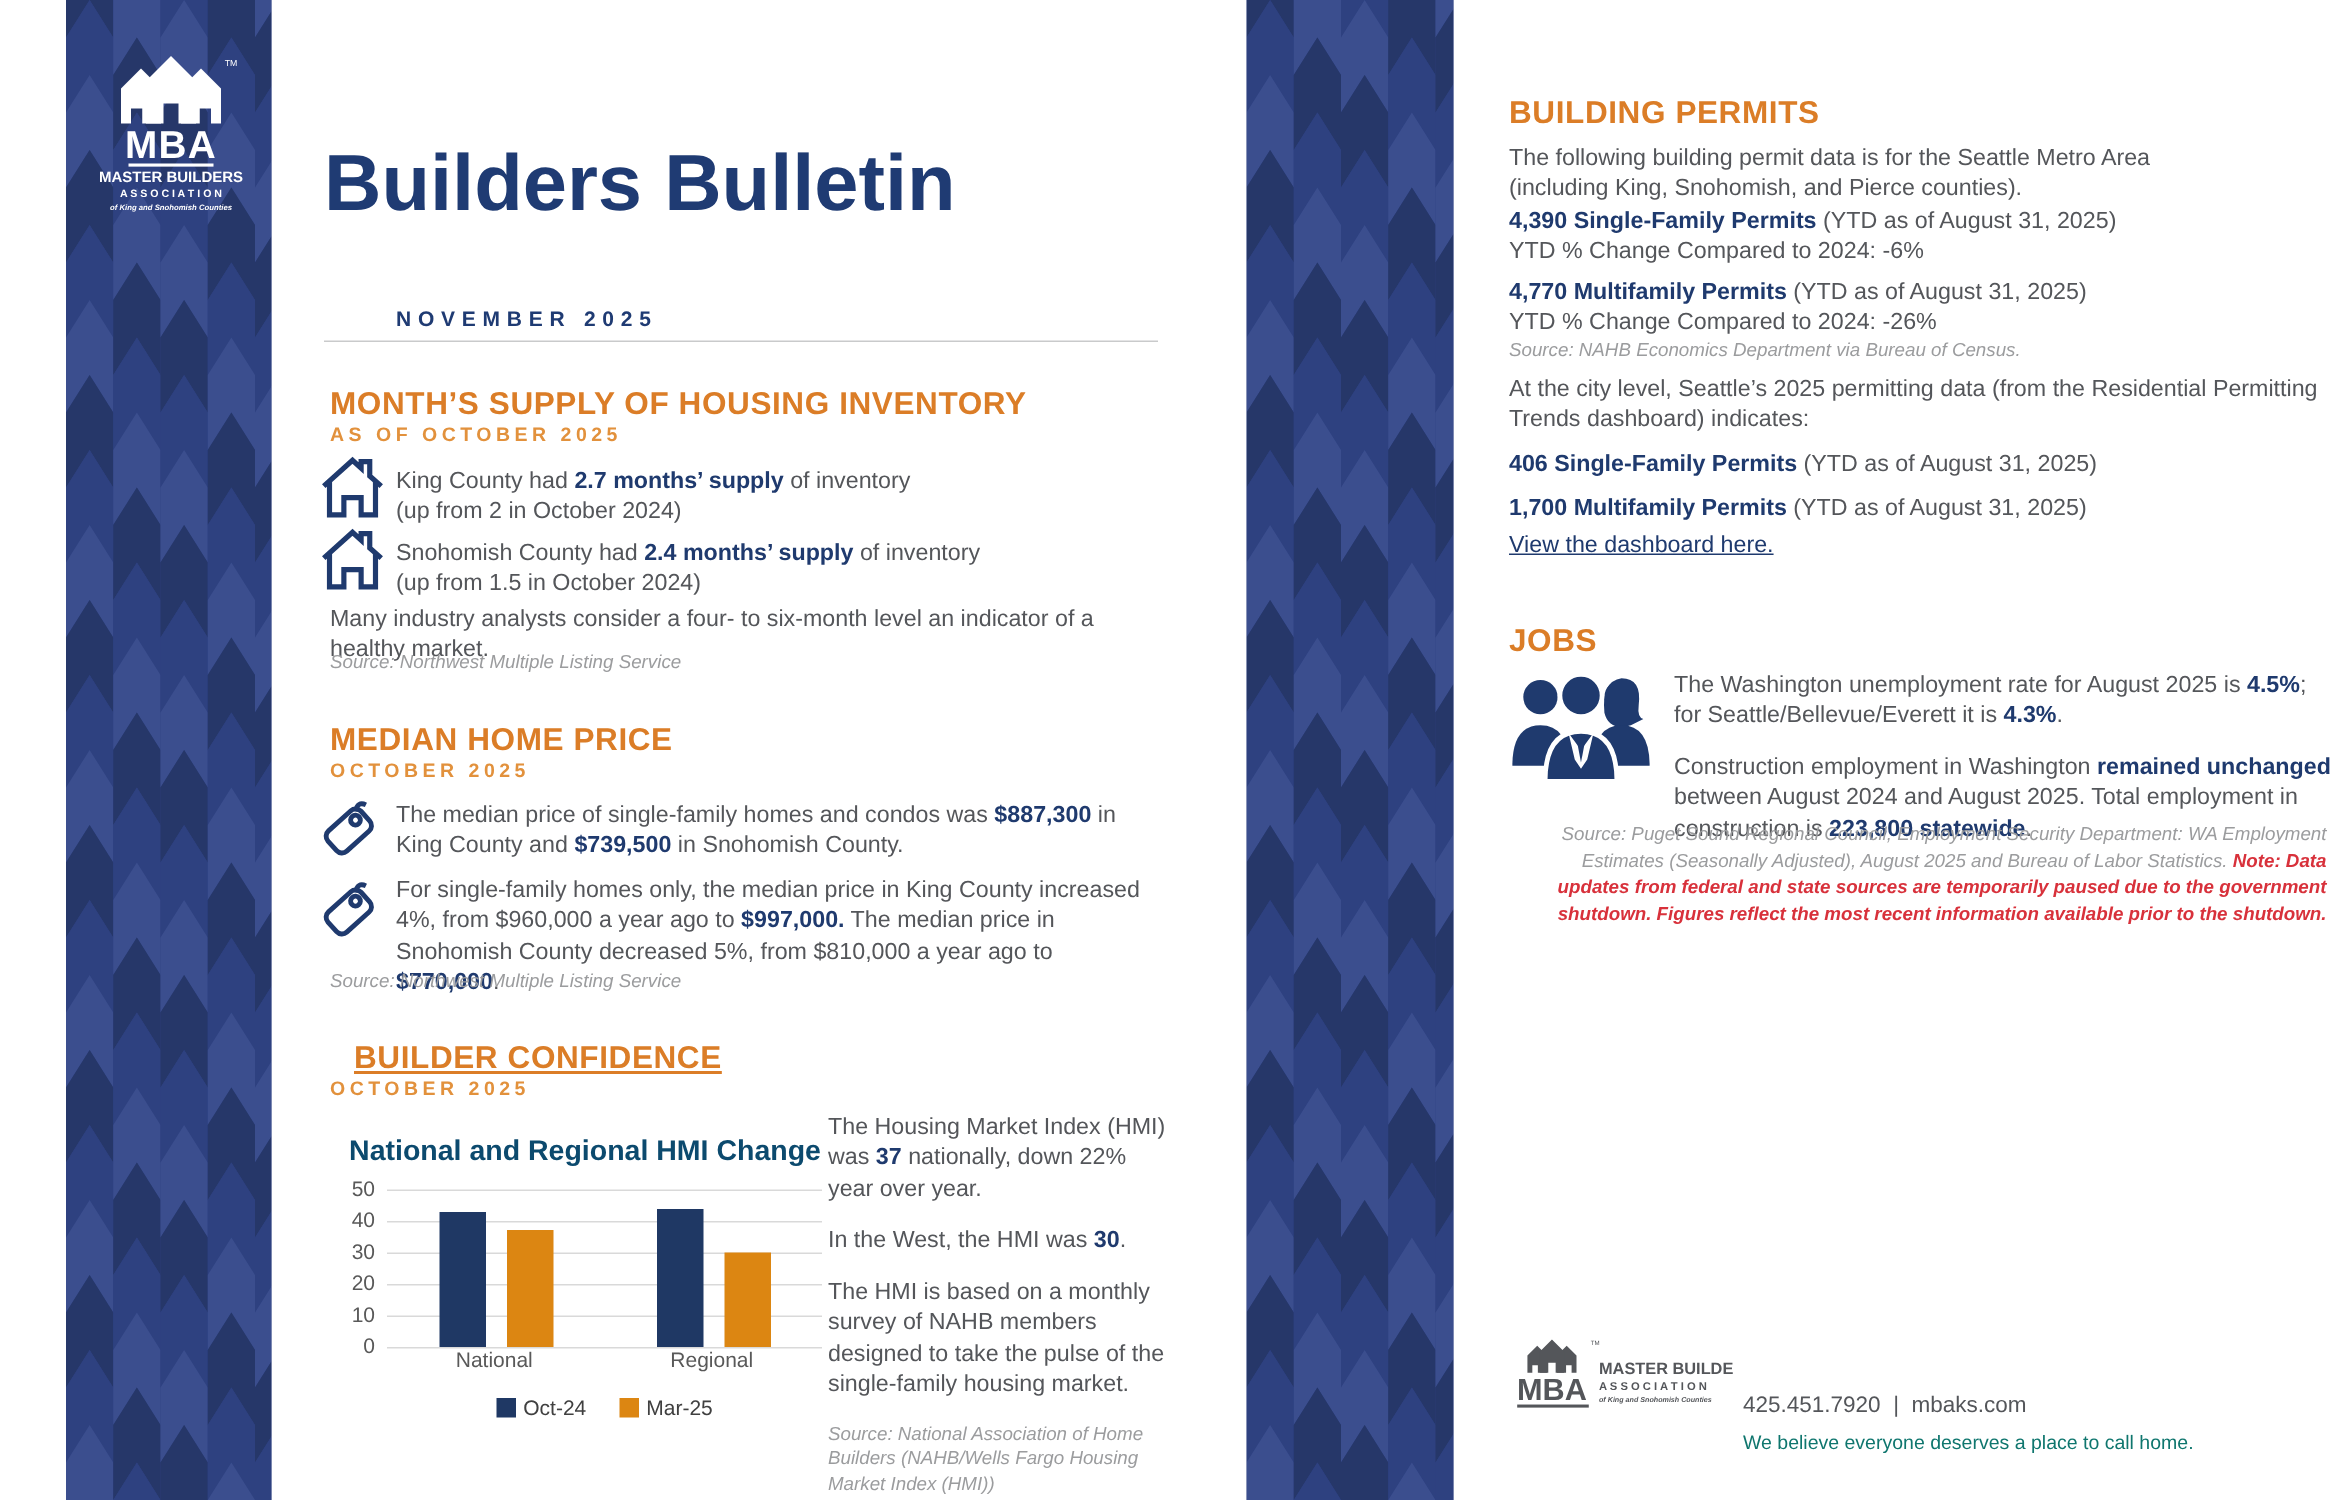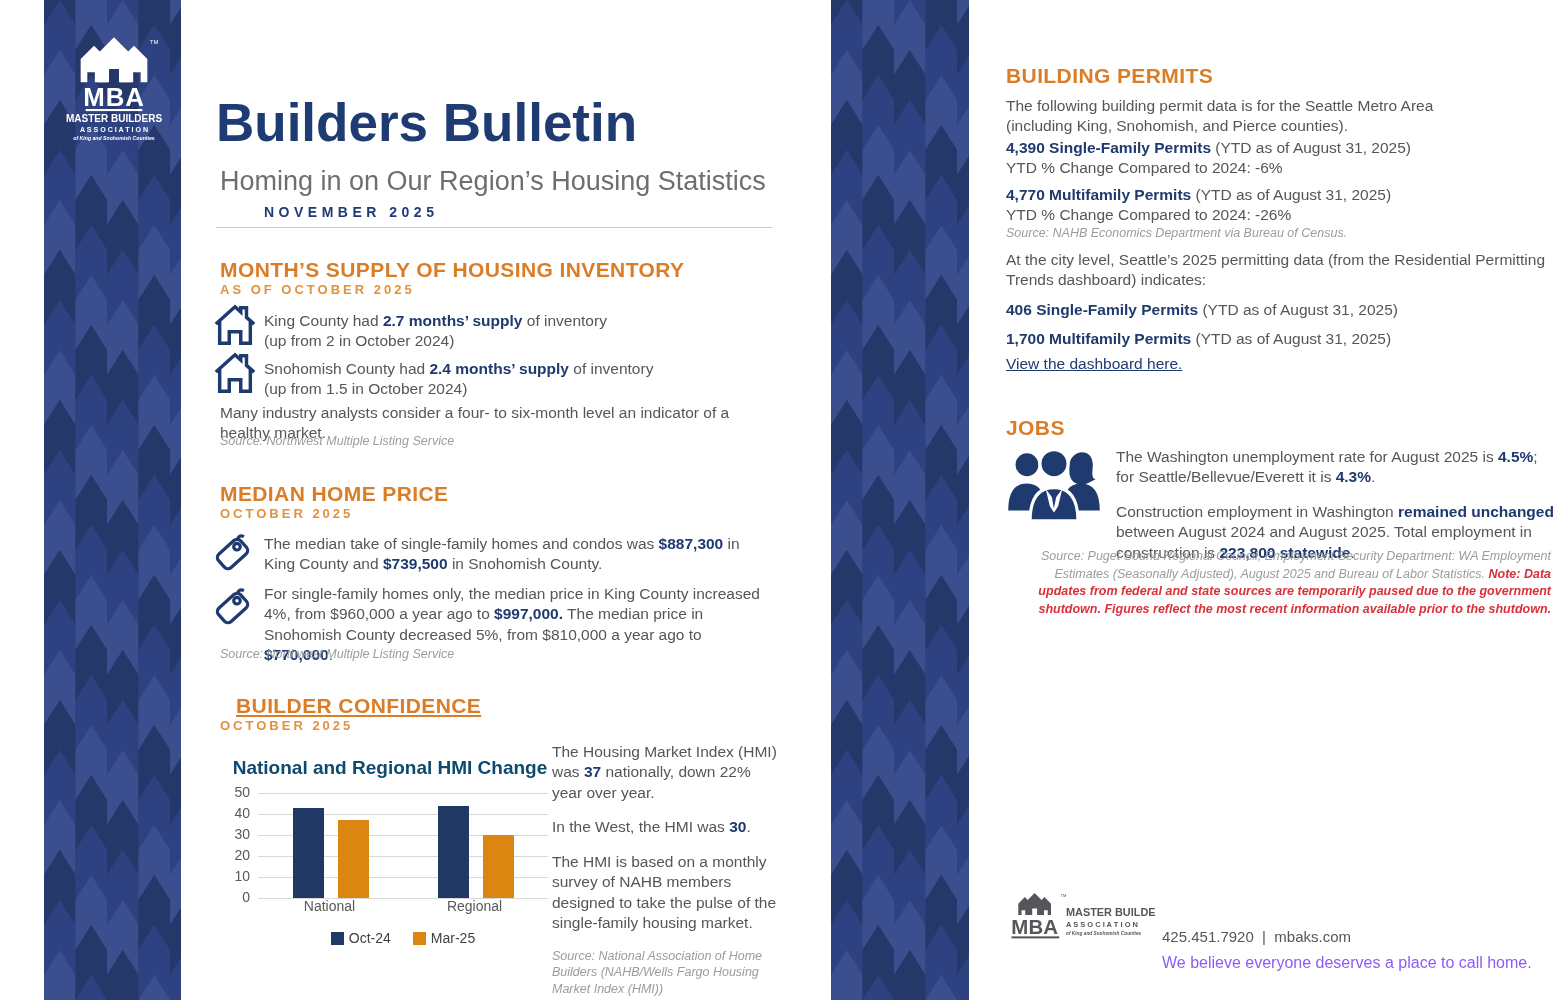--- a/index.html
+++ b/index.html
@@ -52,21 +52,21 @@
   .conf-text { position:absolute; left:336px; top:742px; width:226px; }
   .conf-text p { margin-bottom:14px; }
 
   a.dash-link { color:#1F3A6E; text-decoration:underline; font-size:15.5px; cursor:pointer; }
 
   .jobs-src { text-align:right; font-size:12.5px; line-height:1.4; }
   .jobs-src .red { color:#D8313B; font-weight:700; font-style:italic; }
 
   .logo-footer { position:absolute; left:0; top:0; width:150px; color:#54565A; }
   .contact { font-size:15px; color:#54565A; }
-  .tagline { font-size:16px; color:#8b5cf6; }
+  .tagline { font-size:13px; color:#0f766e; }
 </style>
 </head>
 <body>
 
 <div class="canvas">
 
   <div class="strip strip-left">
     <svg id="chev-left" width="137" height="1000">
         <polygon points="15.75,-100 31.5,-75 31.5,-25 15.75,-50 0,-25 0,-75" fill="#3B4E8E"></polygon>
         <polygon points="15.75,-50 31.5,-25 31.5,25 15.75,0 0,25 0,-25" fill="#263769"></polygon>
@@ -317,21 +317,20 @@
       <rect x="26" y="90" width="68" height="2.5" fill="currentColor"></rect>
       <text x="60" y="105" text-anchor="middle" font-size="12" font-weight="bold" fill="currentColor">MASTER BUILDERS</text>
       <text x="60" y="117" text-anchor="middle" font-size="8.5" font-weight="bold" fill="currentColor">A S S O C I A T I O N</text>
       <text x="60" y="127" text-anchor="middle" font-size="6.2" font-weight="bold" font-style="italic" fill="currentColor">of King and Snohomish Counties</text>
     </svg>
   </div>
 
   <div class="page-left">
 
     <h1 class="masthead abs" style="top:92px; left:0;">Builders Bulletin</h1>
-    <div class="subtitle abs" style="top:166px; left:4px;">Homing in on Our Region’s Housing Statistics</div>
     <div class="issue abs" style="top:204px; left:4px;">NOVEMBER 2025</div>
     <div class="rule abs" style="top:227px; left:0;"></div>
 
     <div class="sec-head abs" style="top:258px; left:4px;">MONTH’S SUPPLY OF HOUSING INVENTORY</div>
     <div class="sec-date abs" style="top:282px; left:4px;">AS OF OCTOBER 2025</div>
 
     <div class="abs" style="top:303px; left:0; width:556px; height:48px;">
       <span class="icon-row">
         <svg viewBox="0 0 48 46" width="46" fill="none" stroke="#1F3A6E" stroke-width="3.6" stroke-linejoin="miter">
           <path d="M4,22 L24,4 L30,9.5 L30,5 L36,5 L36,15 L44,22"></path>
@@ -367,21 +366,21 @@
       <span class="icon-row" style="top:2px;">
         <svg viewBox="0 0 46 46" width="44" fill="none" stroke="#1F3A6E" stroke-width="3.4">
           <g transform="rotate(-42 23 23)">
             <rect x="5" y="14" width="31" height="19" rx="5"></rect>
             <circle cx="29" cy="21" r="3.4"></circle>
             <path d="M33,16.5 q6,-4.5 8.5,1.5"></path>
           </g>
         </svg>
       </span>
       <div class="row-text body-t" style="top:6px; width:508px;">
-        <span>The median take of single-family homes and condos was </span><span class="nv">$887,300</span><span> in King County and </span><span class="nv">$739,500</span><span> in Snohomish County.</span>
+        <span>The median price of single-family homes and condos was </span><span class="nv">$887,300</span><span> in King County and </span><span class="nv">$739,500</span><span> in Snohomish County.</span>
       </div>
     </div>
 
     <div class="abs" style="top:578px; left:0; width:556px; height:66px;">
       <span class="icon-row" style="top:6px;">
         <svg viewBox="0 0 46 46" width="44" fill="none" stroke="#1F3A6E" stroke-width="3.4">
           <g transform="rotate(-42 23 23)">
             <rect x="5" y="14" width="31" height="19" rx="5"></rect>
             <circle cx="29" cy="21" r="3.4"></circle>
             <path d="M33,16.5 q6,-4.5 8.5,1.5"></path>

